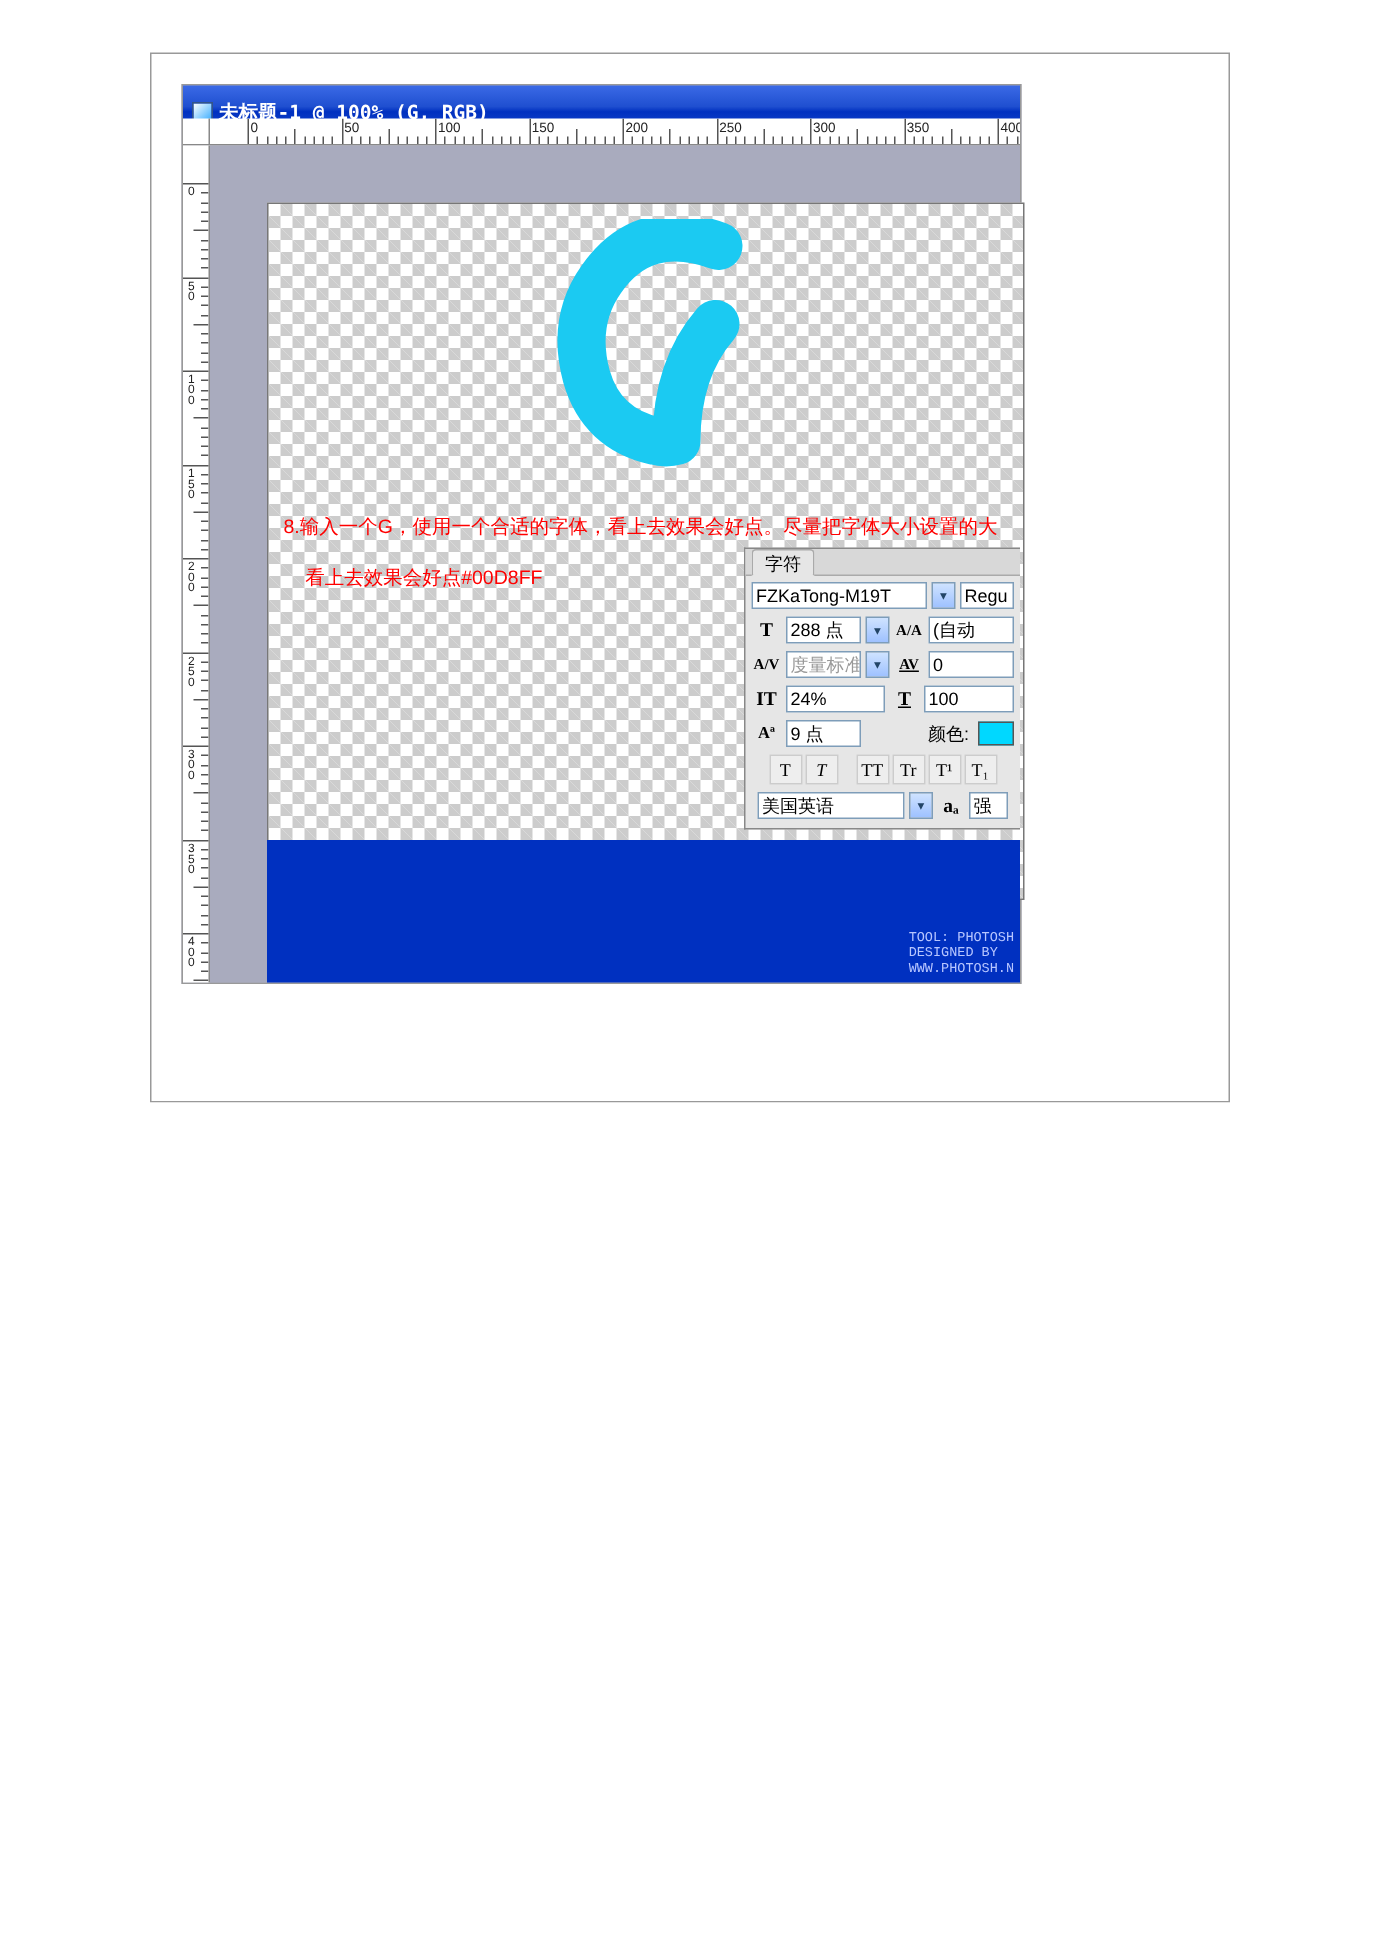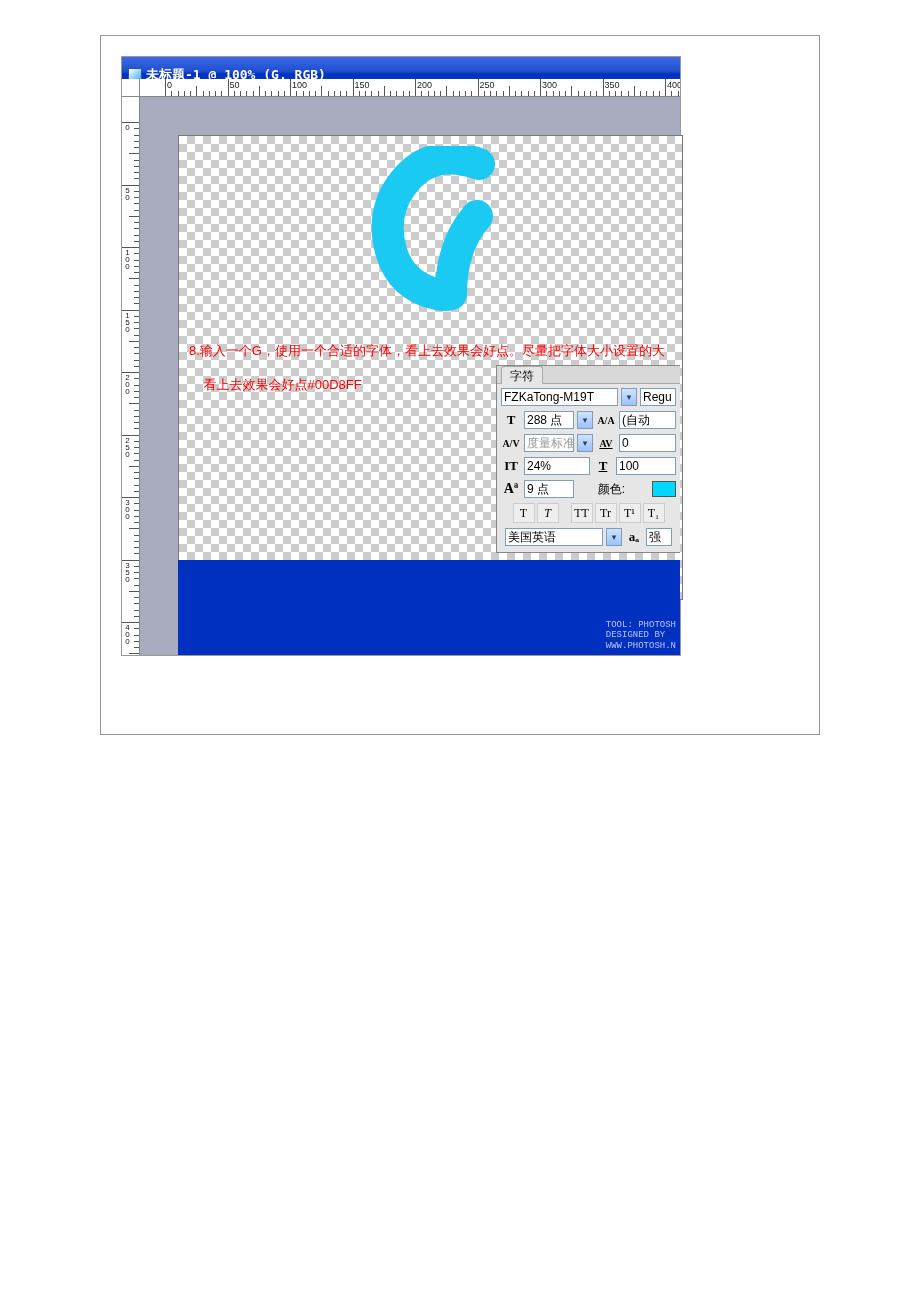--- a/index.html
+++ b/index.html
@@ -478,23 +478,23 @@
             </div>
 
             <div class="panel-row">
               <div class="icon-label">IT</div>
               <div class="field" style="width:66px">24%</div>
               <div class="icon-label" style="font-weight:bold;text-decoration:underline">T</div>
               <div class="field" style="flex:1">100</div>
             </div>
 
             <div class="panel-row">
-              <div class="icon-label" style="font-size:14px">Aª</div>
+              <div class="icon-label" style="font-size:11px">Aª</div>
               <div class="field" style="width:50px">9 点</div>
-              <div style="flex:1;text-align:center;padding-right:3px">颜色:</div>
+              <div style="flex:1;text-align:right;padding-right:3px">颜色:</div>
               <div class="color-swatch"></div>
             </div>
 
             <div class="tt-row" id="ttrow">
                   <div class="tt-btn">T</div>
                   <div class="tt-btn" style="font-style: italic;">T</div>
                   <div style="width: 8px;"></div>
                   <div class="tt-btn">TT</div>
                   <div class="tt-btn">Tr</div>
                   <div class="tt-btn">T¹</div>

